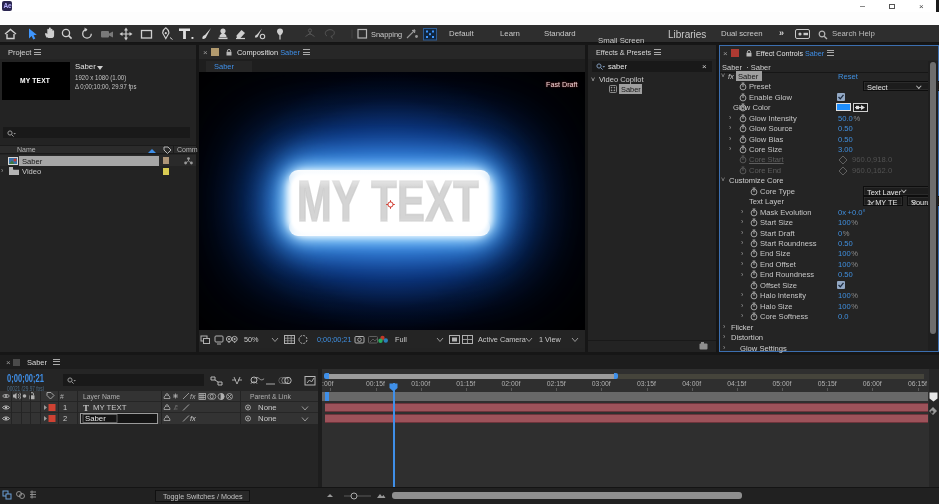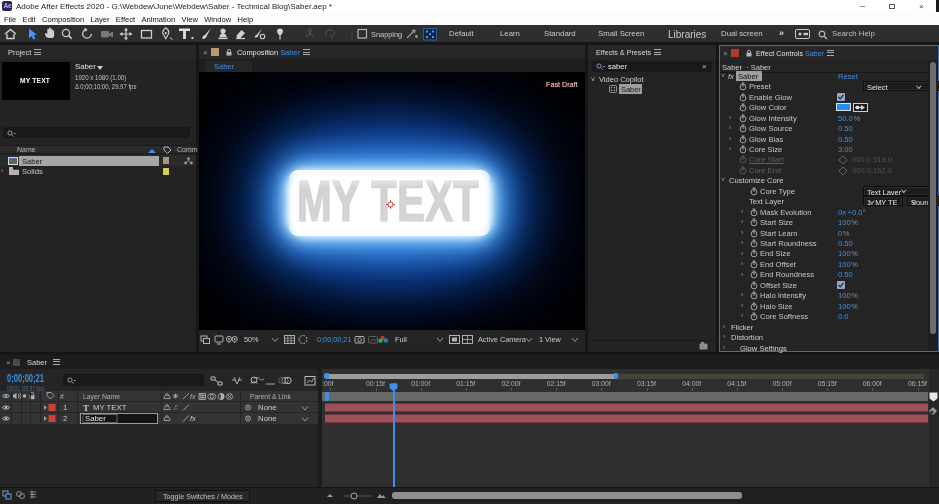--- a/index.html
+++ b/index.html
@@ -20,28 +20,26 @@
   .sw { position:absolute; top:1px; }
   .chk { position:absolute; left:117px; top:1.2px; width:8px; height:8px; background:#93a8c4; border-radius:1px; }
 </style>
 </head>
 <body>
 <div id="stage">
 
   <div class="abs" style="left:0;top:0;width:939px;height:12px;background:#ffffff;"></div>
   <div class="abs" style="left:2px;top:1px;width:10px;height:10px;background:#2a2550;border-radius:2px;"></div>
   <div class="txt" style="left:3.4px;top:2.2px;font-size:6.5px;font-weight:bold;color:#b9b3ff;">Ae</div>
-  <div class="txt" style="left:16px;top:2px;font-size:8px;color:#1d1d1d;">Adobe After Effects 2020 - G:\Webdew\June\Webdew\Saber - Technical Blog\Saber.aep *</div>
   <div class="txt" style="left:860px;top:1px;font-size:9px;color:#444;">–</div>
   <div class="abs" style="left:889px;top:3.5px;width:5.5px;height:5.5px;border:1px solid #555;"></div>
   <div class="txt" style="left:919px;top:1.5px;font-size:8px;color:#444;">×</div>
   <div class="abs" style="left:936px;top:0;width:3px;height:12px;background:#1b1b1b;"></div>
 
   <div class="abs" style="left:0;top:12px;width:939px;height:13px;background:#fdfdfd;"></div>
-  <div class="txt" style="left:4px;top:14.5px;font-size:7.6px;color:#111;">File&nbsp;&nbsp;&nbsp;Edit&nbsp;&nbsp;&nbsp;Composition&nbsp;&nbsp;&nbsp;Layer&nbsp;&nbsp;&nbsp;Effect&nbsp;&nbsp;&nbsp;Animation&nbsp;&nbsp;&nbsp;View&nbsp;&nbsp;&nbsp;Window&nbsp;&nbsp;&nbsp;Help</div>
 
   <div class="abs" id="toolbar" style="left:0;top:25px;width:939px;height:18px;background:#2e2e2e;border-bottom:1px solid #141414;"></div>
   <svg class="abs" style="left:0;top:25px;" width="939" height="18" viewBox="0 0 939 18">
 
     <path d="M5 9 L10.5 4.5 L16 9 M7 9 v4.5 h7 v-4.5" fill="none" stroke="#cfcfcf" stroke-width="1.4"></path>
 
     <path d="M29 3.5 L29 13.5 L31.6 11 L33.3 14.5 L35.3 13.5 L33.6 10.2 L36.8 9.8 Z" fill="#3f96fd"></path>
 
     <path d="M47 13 c-1.5-2-2.5-4-1.7-4.7 c.7-.6 1.5.2 2 1 v-4.6 c0-1.3 1.7-1.3 1.7 0 v-1.2 c0-1.3 1.8-1.3 1.8 0 v1.2 c0-1.2 1.7-1.2 1.7 0 v1.3 c0-1.1 1.6-1.1 1.6 0 v4.5 c0 1.5-.8 2.5-2 2.5 h-3.5 c-.7 0-1.2-.4-1.6-1z" fill="#cfcfcf"></path>
 
@@ -96,21 +94,21 @@
         <rect x="432" y="5.5" width="2" height="2"></rect>
       <rect x="426" y="11" width="2" height="2"></rect>
         <rect x="432" y="11" width="2" height="2"></rect>
       <rect x="429" y="8.2" width="2" height="2"></rect>
     </g>
   </svg>
 
   <div class="txt" style="left:449px;top:29px;font-size:7.8px;color:#c9c9c9;">Default</div>
   <div class="txt" style="left:500px;top:29px;font-size:7.8px;color:#c9c9c9;">Learn</div>
   <div class="txt" style="left:544px;top:29px;font-size:7.8px;color:#c9c9c9;">Standard</div>
-  <div class="txt" style="left:598px;top:29px;font-size:7.8px;color:#c9c9c9;">Small Screen</div>
+  <div class="txt" style="left:598px;top:36px;font-size:7.8px;color:#c9c9c9;">Small Screen</div>
   <div class="txt" style="left:668px;top:29px;font-size:10px;color:#c9c9c9;">Libraries</div>
   <div class="txt" style="left:721px;top:29px;font-size:7.8px;color:#c9c9c9;">Dual screen</div>
   <div class="txt" style="left:779px;top:27.5px;font-size:9px;font-weight:bold;color:#d5d5d5;">»</div>
   <svg class="abs" style="left:795px;top:29px;" width="16" height="11" viewBox="0 0 16 11">
     <rect x="0.5" y="0.5" width="14" height="9" rx="1.5" fill="none" stroke="#c9c9c9" stroke-width="1"></rect>
     <circle cx="5" cy="5" r="1.6" fill="#c9c9c9"></circle>
     <rect x="8.5" y="3.8" width="4.5" height="2.4" fill="#c9c9c9"></rect>
   </svg>
   <svg class="abs" style="left:818px;top:29.5px;" width="10" height="10" viewBox="0 0 10 10">
     <circle cx="4" cy="4" r="2.8" fill="none" stroke="#b5b5b5" stroke-width="1.2"></circle>
@@ -162,21 +160,21 @@
       <circle cx="1.6" cy="6" r="1.4" fill="#999"></circle>
       <circle cx="7.4" cy="6" r="1.4" fill="#999"></circle>
       <path d="M4.5 2 v2 M4.5 4 L1.6 6 M4.5 4 L7.4 6" stroke="#999" stroke-width="0.8"></path>
     </svg>
 
     <div class="txt" style="left:1px;top:122px;font-size:7px;color:#999;">›</div>
     <svg class="abs" style="left:9px;top:122px;" width="10" height="8" viewBox="0 0 10 8">
       <path d="M0 1.5 h3.5 l1 1.2 H10 V8 H0z" fill="#b5b5b5"></path>
       <rect x="0" y="0" width="4" height="2" fill="#b5b5b5"></rect>
     </svg>
-    <div class="txt" style="left:22px;top:121.5px;font-size:7.6px;color:#c9c9c9;">Solids</div>
+    <div class="txt" style="left:22px;top:121.5px;font-size:7.6px;color:#c9c9c9;">Video</div>
     <div class="abs" style="left:163px;top:123px;width:6px;height:6.5px;background:#d8cb52;"></div>
   </div>
   <div class="abs" id="panel-comp" style="left:199px;top:45px;width:386px;height:307px;background:#232323;">
 
     <div class="abs" style="left:0;top:0;width:386px;height:14px;background:#272727;"></div>
     <div class="txt" style="left:4px;top:3px;font-size:8px;color:#999;">×</div>
     <div class="abs" style="left:12px;top:3px;width:8px;height:8px;background:#b29a6e;"></div>
     <svg class="abs" style="left:27px;top:3.5px;" width="6" height="7" viewBox="0 0 6 7">
       <rect x="0.5" y="2.8" width="5" height="3.7" fill="#b9b9b9"></rect>
       <path d="M1.4 2.8 V2 a1.6 1.6 0 0 1 3.2 0 v0.8" fill="none" stroke="#b9b9b9" stroke-width="0.9"></path>
@@ -327,21 +325,21 @@
             <svg style="left:1px;top:1px;" width="6" height="6" viewBox="0 0 6 6">
               <path d="M0.5 3 L2.3 4.8 L5.5 0.8" fill="none" stroke="#1c2b3f" stroke-width="1.3"></path>
             </svg>
           </div>
         </div>
       <div class="ecrow" style="top:56.15px;">
           <svg class="sw" style="left:19px;" width="8" height="9" viewBox="0 0 8 9">
             <circle cx="4" cy="5" r="2.9" fill="none" stroke="#b0b0b0" stroke-width="0.9"></circle>
             <path d="M2.6 1 h2.8 M4 1 v1.3 M4 5 v-2" stroke="#b0b0b0" stroke-width="0.9" fill="none"></path>
           </svg>
-          <span class="lbl" style="left:29px;">Glow Color</span>
+          <span class="lbl" style="left:13px;">Glow Color</span>
           <span style="position:absolute;left:116px;top:1px;width:15px;height:8px;background:#1e8fff;border:1px solid #e0e0e0;"></span>
           <span style="position:absolute;left:133px;top:0.5px;width:15px;height:9px;background:#1a1a1a;border:1px solid #cfcfcf;"></span>
           <svg style="left:135px;top:2.5px;" width="11" height="5" viewBox="0 0 11 5">
             <path d="M0 2.5 h7" stroke="#dcdcdc" stroke-width="1.2"></path>
             <path d="M6 0 l4 2.5 -4 2.5z" fill="#dcdcdc"></path>
             <rect x="1" y="0.8" width="3" height="3.4" fill="#dcdcdc"></rect>
           </svg>
         </div>
       <div class="ecrow" style="top:66.60px;">
           <span class="exp" style="left:9px;">›</span>
@@ -438,21 +436,21 @@
           </svg>
           <span class="lbl" style="left:40px;">Start Size</span>
           <span class="val">100<span class="pct"> %</span></span>
         </div>
       <div class="ecrow" style="top:181.55px;">
           <span class="exp" style="left:21px;">›</span>
           <svg class="sw" style="left:30px;" width="8" height="9" viewBox="0 0 8 9">
             <circle cx="4" cy="5" r="2.9" fill="none" stroke="#b0b0b0" stroke-width="0.9"></circle>
             <path d="M2.6 1 h2.8 M4 1 v1.3 M4 5 v-2" stroke="#b0b0b0" stroke-width="0.9" fill="none"></path>
           </svg>
-          <span class="lbl" style="left:40px;">Start Learn</span>
+          <span class="lbl" style="left:40px;">Start Draft</span>
           <span class="val">0<span class="pct"> %</span></span>
         </div>
       <div class="ecrow" style="top:192.00px;">
           <span class="exp" style="left:21px;">›</span>
           <svg class="sw" style="left:30px;" width="8" height="9" viewBox="0 0 8 9">
             <circle cx="4" cy="5" r="2.9" fill="none" stroke="#b0b0b0" stroke-width="0.9"></circle>
             <path d="M2.6 1 h2.8 M4 1 v1.3 M4 5 v-2" stroke="#b0b0b0" stroke-width="0.9" fill="none"></path>
           </svg>
           <span class="lbl" style="left:40px;">Start Roundness</span>
           <span class="val">0.50</span>

